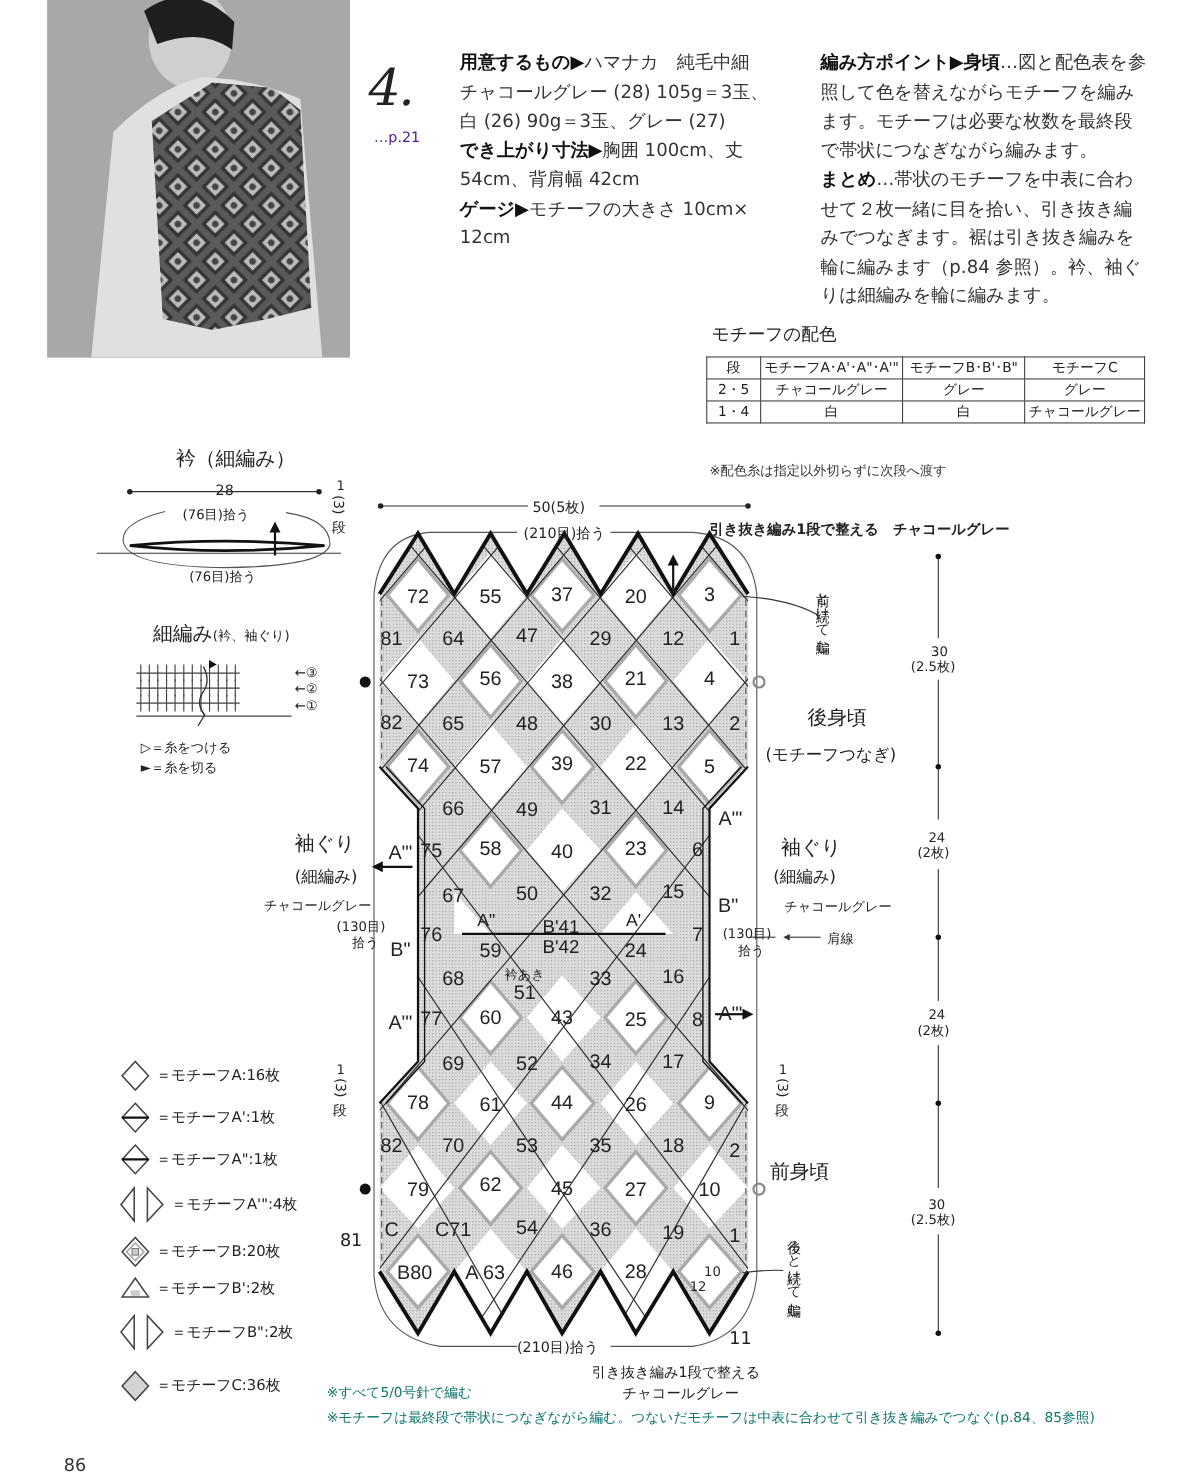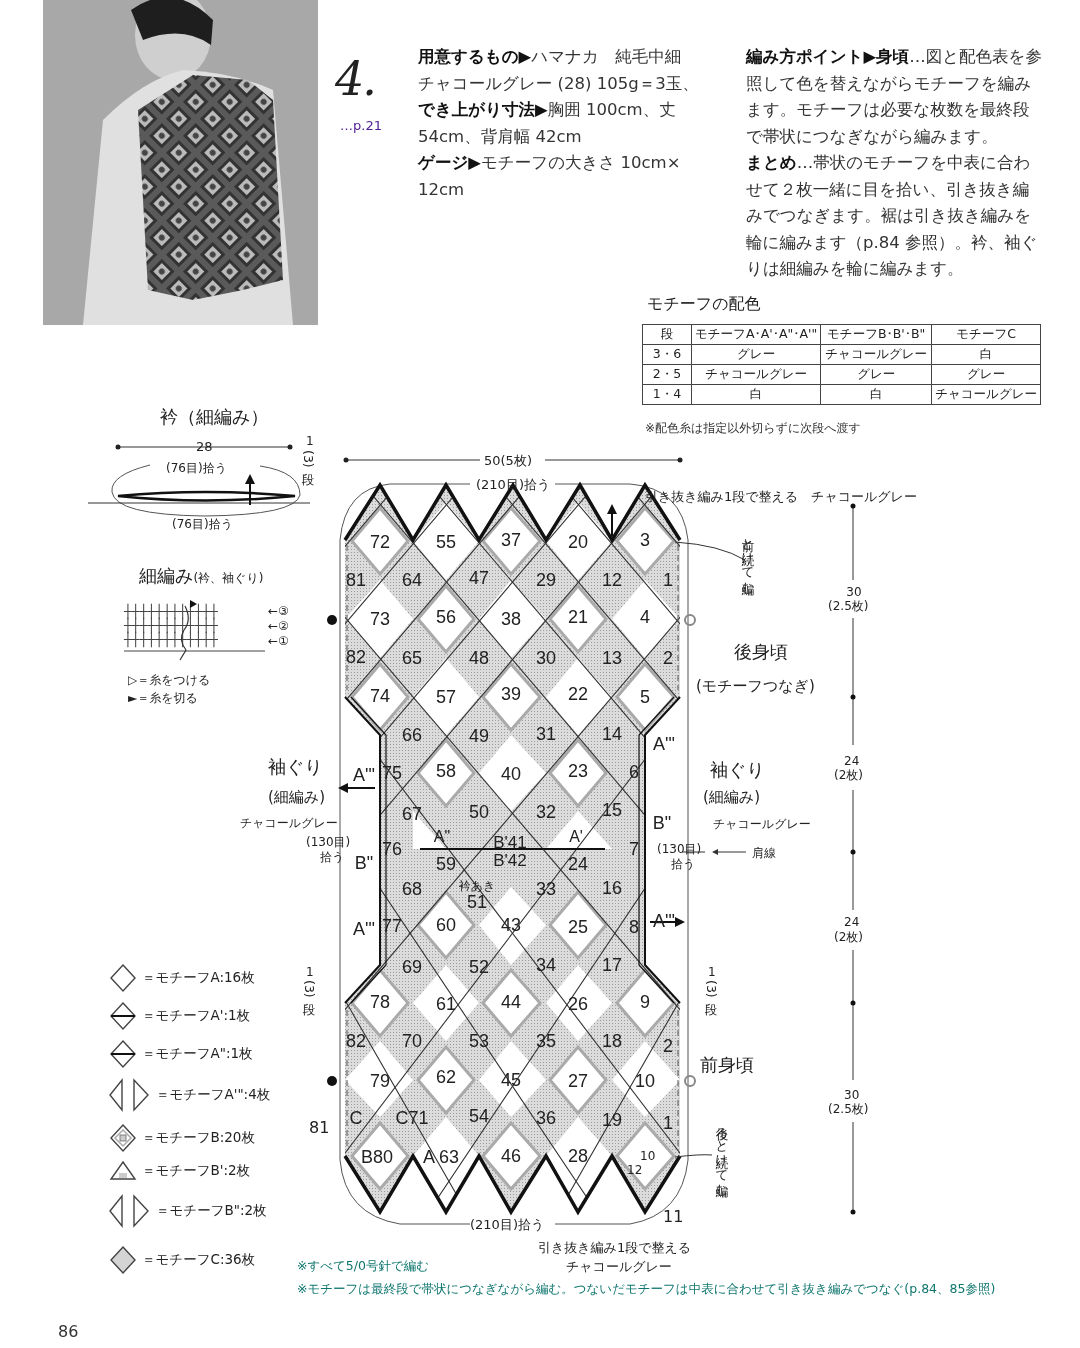--- a/index.html
+++ b/index.html
@@ -48,43 +48,38 @@
     <path d="M95 110 L150 75 L205 80 L230 100 L240 280 L200 290 L150 300 L105 290 L100 200 Z" fill="url(#gr)"></path>
   </svg>
 </div>
 
 <div class="abs num16">4.</div>
 <div class="abs pref">…p.21</div>
 
 <div class="abs spec">
   <div><b>用意するもの▶</b><span>ハマナカ　純毛中細</span></div>
   <div>チャコールグレー (28) 105g＝3玉、</div>
+  <div>白 (26) 90g＝3玉、グレー (27)</div>
   <div><b>でき上がり寸法▶</b><span>胸囲 100cm、丈 54cm、背肩幅 42cm</span></div>
   <div><b>ゲージ▶</b><span>モチーフの大きさ 10cm× 12cm</span></div>
 </div>
 
 <div class="abs method">
   <b>編み方ポイント▶身頃</b><span>…図と配色表を参照して色を替えながらモチーフを編みます。モチーフは必要な枚数を最終段で帯状につなぎながら編みます。</span><br>
   <b>まとめ</b><span>…帯状のモチーフを中表に合わせて２枚一緒に目を拾い、引き抜き編みでつなぎます。裾は引き抜き編みを輪に編みます（p.84 参照）。衿、袖ぐりは細編みを輪に編みます。</span>
 </div>
 
 <div class="abs ctitle">モチーフの配色</div>
 <table class="ct">
   <tbody>
       <tr>
     <td style="width:42px">段</td>
     <td style="width:112px">モチーフA･A'･A"･A'"</td>
     <td style="width:104px">モチーフB･B'･B"</td>
     <td style="width:92px">モチーフC</td>
-  </tr>
-  <tr>
-    <td>3・6</td>
-    <td>グレー</td>
-    <td>チャコールグレー</td>
-    <td>白</td>
   </tr>
   <tr>
     <td>2・5</td>
     <td>チャコールグレー</td>
     <td>グレー</td>
     <td>グレー</td>
   </tr>
   <tr>
     <td>1・4</td>
     <td>白</td>
@@ -343,21 +338,21 @@
 
 <div class="lbl big" style="left:139px;top:564px;"><span>細編み</span><span style="font-size:12px">(衿、袖ぐり)</span></div>
 <div class="lbl sm" style="left:268px;top:604px;">←③</div>
 <div class="lbl sm" style="left:268px;top:619px;">←②</div>
 <div class="lbl sm" style="left:268px;top:634px;">←①</div>
 <div class="lbl sm" style="left:128px;top:672px;">▷＝糸をつける</div>
 <div class="lbl sm" style="left:128px;top:690px;">►＝糸を切る</div>
 
 <div class="lbl" style="left:484px;top:452px;">50(5枚)</div>
 <div class="lbl" style="left:476px;top:476px;">(210目)拾う</div>
-<div class="lbl" style="left:645px;top:488px;">引き抜き編み1段で整える　チャコールグレー</div>
+<div class="lbl" style="left:645px;top:472px;font-weight:bold;">引き抜き編み1段で整える　チャコールグレー</div>
 <div class="lbl vert" style="left:742px;top:530px;">前と続けて編む</div>
 <div class="lbl big" style="left:734px;top:640px;">後身頃</div>
 <div class="lbl" style="left:696px;top:677px;font-size:15px;">(モチーフつなぎ)</div>
 
 <div class="lbl big" style="left:268px;top:755px;">袖ぐり</div>
 <div class="lbl" style="left:268px;top:788px;font-size:15px;">(細編み)</div>
 <div class="lbl sm" style="left:240px;top:815px;">チャコールグレー</div>
 <div class="lbl sm" style="left:306px;top:834px;">(130目)</div>
 <div class="lbl sm" style="left:320px;top:849px;">拾う</div>
 

